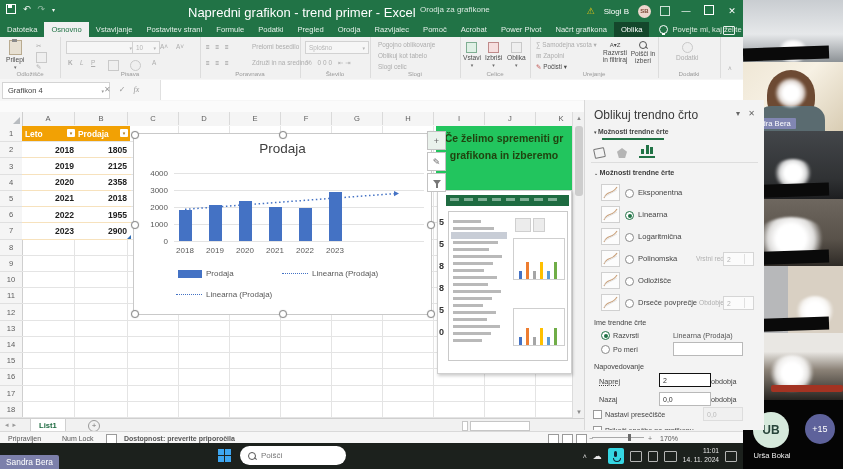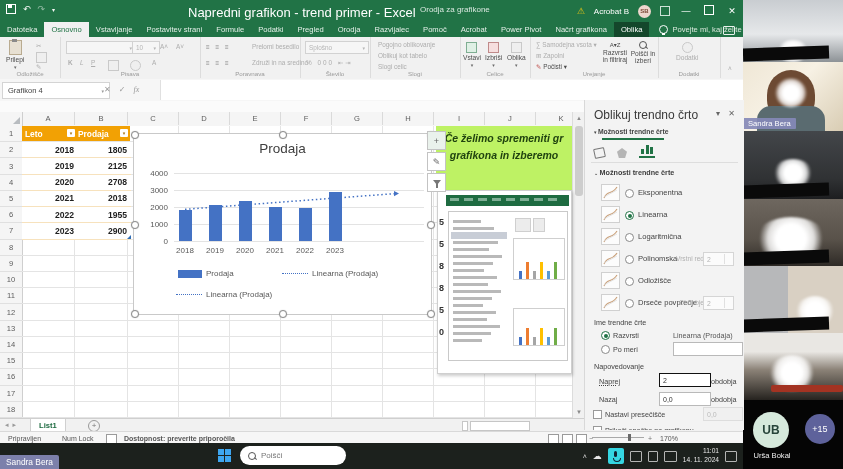--- a/index.html
+++ b/index.html
@@ -68,36 +68,36 @@
   .xlab{position:absolute;top:112px;width:30px;text-align:center;font-size:8px;color:#595959;}
   .bar{position:absolute;width:13px;}
   .cleg{position:absolute;display:flex;align-items:center;gap:4px;font-size:8px;color:#595959;white-space:nowrap;}
   .sw-bar{width:24px;height:8px;}
   .sw-dot{width:26px;height:0;border-top:1.6px dotted #4472C4;}
   .handle{position:absolute;width:6px;height:6px;border-radius:50%;background:#fff;border:1px solid #8c8c8c;z-index:4;box-shadow:0 0 1px rgba(0,0,0,.3);}
   .cbtn{position:absolute;left:427px;width:17px;height:17px;background:#fff;border:1px solid #c3c3c3;z-index:8;display:flex;align-items:center;justify-content:center;color:#666;font-size:9px;}
   .funnel{width:0;height:0;border-left:4px solid transparent;border-right:4px solid transparent;border-top:5px solid #777;position:relative;}
   .funnel:after{content:"";position:absolute;left:-1px;top:-2px;width:2px;height:5px;background:#777;}
   
-  .note{position:absolute;left:436px;top:126px;width:136px;height:60px;background:#bef264;z-index:5;color:#20430f;font-weight:bold;font-size:10.5px;text-align:center;padding-top:4px;line-height:17px;overflow:hidden;white-space:nowrap;font-style:italic;}
+  .note{position:absolute;left:436px;top:126px;width:136px;height:60px;background:#22c55e;z-index:5;color:#20430f;font-weight:bold;font-size:10.5px;text-align:center;padding-top:4px;line-height:17px;overflow:hidden;white-space:nowrap;}
   .epic{position:absolute;left:437px;top:190px;width:133px;height:182px;background:#fff;border:1px solid #cfcfcf;box-shadow:1px 2px 3px rgba(0,0,0,.2);z-index:5;overflow:hidden;}
   .edigit{position:absolute;left:1px;font-size:9px;font-weight:600;color:#333;}
   .eribbon{position:absolute;left:8px;top:4px;right:2px;height:11px;background:#1e6b41;}
   .eribbon i{position:absolute;top:3px;width:9px;height:3px;background:#7fae95;}
   .edlg{position:absolute;left:10px;top:20px;right:3px;bottom:12px;background:#fff;border:1px solid #c9c9c9;}
   .erow{position:absolute;left:4px;height:3px;background:#b9b9b9;}
   .ehl{position:absolute;left:2px;height:7px;background:#c8cdd6;}
   .ebox{position:absolute;background:#ececec;border:1px solid #cfcfcf;}
   .ebar{position:absolute;bottom:0;width:3px;}
   
   .vscroll{position:absolute;left:572px;top:112px;width:12px;height:306px;background:#f1f1f1;border-left:1px solid #dcdcdc;z-index:2;}
   .varrow{position:absolute;left:0;width:12px;height:12px;color:#8a8a8a;font-size:6px;display:flex;align-items:center;justify-content:center;}
   .vthumb{position:absolute;left:2px;top:14px;width:8px;height:70px;background:#cdcdcd;border-radius:3px;}
   
-  .pane{position:absolute;left:584px;top:100px;width:159px;height:330px;background:#f3f3f3;border-left:1px solid #d8d8d8;z-index:6;overflow:hidden;}
+  .pane{position:absolute;left:584px;top:100px;width:159px;height:330px;background:#f3f3f3;border-left:1px solid #d8d8d8;z-index:6;overflow:hidden;padding-left:20px;}
   .pane-title{position:absolute;left:9px;top:8px;font-size:12px;color:#3a3a3a;}
   .pane-x{position:absolute;top:9px;color:#666;font-size:8px;}
   .ptab{position:absolute;left:9px;top:28px;font-size:6.8px;font-weight:bold;color:#444;}
   .ptab:after{content:"";position:absolute;left:8px;top:10px;width:62px;height:2px;background:#217346;}
   .picons{position:absolute;left:9px;top:44px;display:flex;gap:12px;align-items:flex-end;height:14px;}
   .bucket{width:9px;height:8px;border:1.2px solid #777;transform:rotate(-12deg);border-radius:1px;}
   .pent{width:10px;height:10px;background:#b5b5b5;clip-path:polygon(50% 0,100% 38%,81% 100%,19% 100%,0 38%);}
   .cbars{display:flex;gap:1.5px;align-items:flex-end;padding:2px;border-bottom:2px solid #217346;}
   .cbars i{width:3px;background:#217346;display:block;}
   .psec{position:absolute;left:9px;font-size:7.2px;font-weight:bold;color:#3d3d3d;}
@@ -164,21 +164,21 @@
       <div class="qat">
         <span class="saveico"></span>
         <span class="g">↶</span>
         <span class="g" style="opacity:.5">↷</span>
         <span class="g" style="font-size:6px">▾</span>
       </div>
       <div class="title-text">Napredni grafikon - trend primer - Excel</div>
       <div class="ctx-text">Orodja za grafikone</div>
       <div class="tb-right">
         <span class="warn">⚠</span>
-        <span>Acrobat B</span>
+        <span>Slogi B</span>
         <span class="avatar-sb">SB</span>
         <span class="restore" style="border-color:#cfe3d8"></span>
         <span class="wbtn">—</span>
         <span class="wbtn"><span class="restore" style="display:inline-block"></span></span>
         <span class="wbtn">✕</span>
       </div>
     </div>
 
     <div class="tabrow">
         <div class="rtab">Datoteka</div>
@@ -379,21 +379,21 @@
         <div class="vline" style="left: 433px;"></div>
         <div class="vline" style="left: 484px;"></div>
         <div class="vline" style="left: 535px;"></div>
         <div class="tcell thead" style="left: 22px; top: 0px; width: 52px; height: 15.22px;">Leto<div class="filterbox">▾</div></div>
         <div class="tcell thead" style="left: 75px; top: 0px; width: 52px; height: 15.22px;">Prodaja<div class="filterbox">▾</div></div>
         <div class="tcell tdata" style="left: 22px; top: 16.22px; width: 52px; height: 15.22px;">2018</div>
         <div class="tcell tdata" style="left: 75px; top: 16.22px; width: 52px; height: 15.22px;">1805</div>
         <div class="tcell tdata" style="left: 22px; top: 32.44px; width: 52px; height: 15.22px;">2019</div>
         <div class="tcell tdata" style="left: 75px; top: 32.44px; width: 52px; height: 15.22px;">2125</div>
         <div class="tcell tdata" style="left: 22px; top: 48.66px; width: 52px; height: 15.22px;">2020</div>
-        <div class="tcell tdata" style="left: 75px; top: 48.66px; width: 52px; height: 15.22px;">2708</div>
+        <div class="tcell tdata" style="left: 75px; top: 48.66px; width: 52px; height: 15.22px;">2358</div>
         <div class="tcell tdata" style="left: 22px; top: 64.88px; width: 52px; height: 15.22px;">2021</div>
         <div class="tcell tdata" style="left: 75px; top: 64.88px; width: 52px; height: 15.22px;">2018</div>
         <div class="tcell tdata" style="left: 22px; top: 81.1px; width: 52px; height: 15.22px;">2022</div>
         <div class="tcell tdata" style="left: 75px; top: 81.1px; width: 52px; height: 15.22px;">1955</div>
         <div class="tcell tdata" style="left: 22px; top: 97.32px; width: 52px; height: 15.22px;">2023</div>
         <div class="tcell tdata" style="left: 75px; top: 97.32px; width: 52px; height: 15.22px;">2900<div class="tblcorner"></div></div>
       </div>
 
     <div class="chart">
       <div class="chart-title">Prodaja</div>

